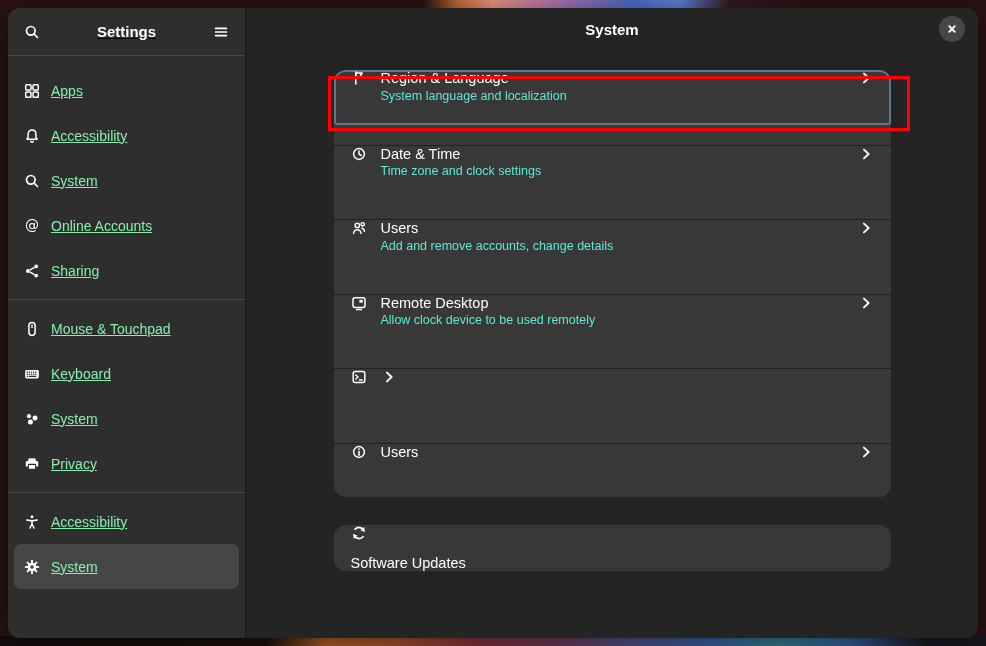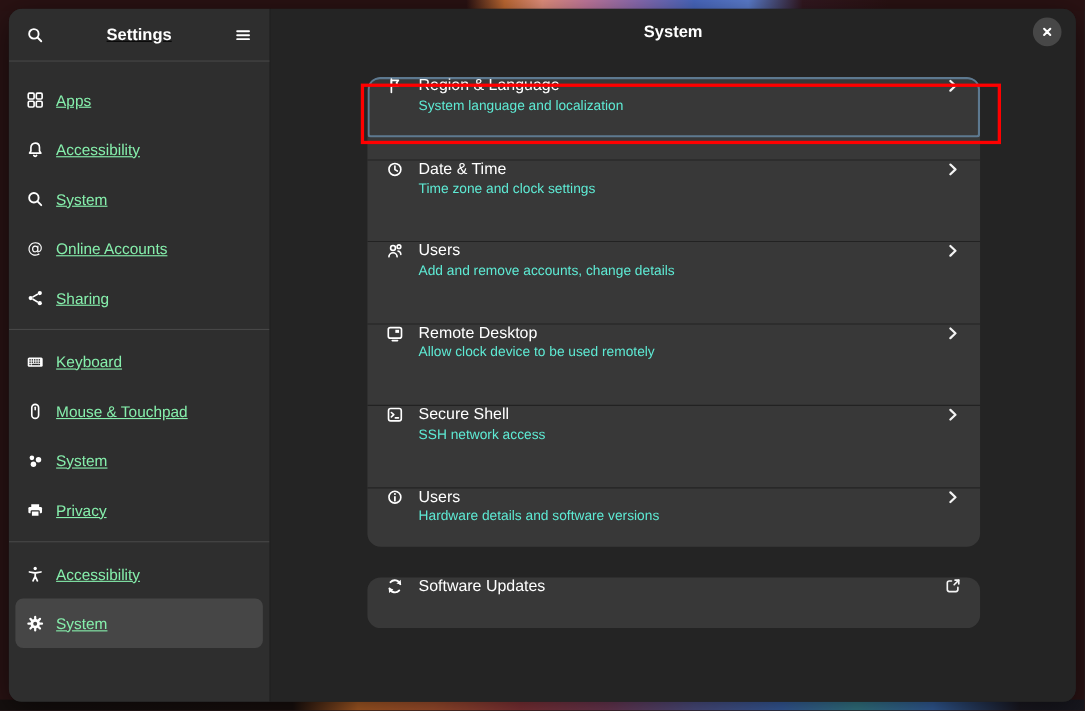--- a/index.html
+++ b/index.html
@@ -65,21 +65,21 @@
   }
   .row + .row { border-top:1px solid rgba(0,0,0,.38);margin-top:20px; }
   .row .texts { flex:1; display:flex; flex-direction:column; justify-content:center; gap:2px; min-width:0; }
   .row .title { font-size:14.5px; color:#ffffff; line-height:1.15; }
   .row .subtitle { font-size:12.5px; color:#5eead4; line-height:1.15; }
   .row.focus-ring {
     border-radius:11px 11px 3px 3px;
     box-shadow:inset 0 0 0 2px #5d7990;
   }
   .card.updates { margin-top:28px; }
-  .card.updates .row { height:46px; }
+  .card.updates .row { height:46px;flex-direction:column; }
   .trail { opacity:.95; }
   
   .annotation-rect {
     position:absolute; left:328px; top:76px; width:582px; height:55px;
     border:3px solid #f00; pointer-events:none; z-index:50;
   }
 </style>
 </head>
 <body>
 
@@ -154,20 +154,30 @@
             <svg viewBox="0 0 16 16">
               <circle cx="12.2" cy="3.4" r="1.9" fill="#fff"></circle>
               <circle cx="3.9" cy="8" r="1.9" fill="#fff"></circle>
               <circle cx="12.2" cy="12.6" r="1.9" fill="#fff"></circle>
               <path d="M5.6 7.1 10.5 4.3M5.6 8.9 10.5 11.7" stroke="#fff" stroke-width="1.5"></path>
             </svg>
           </span>
     <span class="lbl">Sharing</span>
   </div>
 <div class="group-sep"></div>
+  <div class="side-item">
+    <span class="ic">
+            <svg viewBox="0 0 16 16" fill="none" stroke="#fff">
+              <rect x="4.9" y="1.6" width="6.2" height="12.8" rx="3.1" stroke-width="1.5"></rect>
+              <path d="M8 4.2v2.2" stroke-width="1.4" stroke-linecap="round"></path>
+            </svg>
+          </span>
+    <span class="lbl">Mouse &amp; Touchpad</span>
+  </div>
+
   <div class="side-item">
     <span class="ic">
             <svg viewBox="0 0 16 16">
               <rect x="1.2" y="4" width="13.6" height="8.4" rx="1.4" fill="#fff"></rect>
               <g fill="#2e2e2e">
                 <rect x="2.7" y="5.5" width="1.3" height="1.3"></rect>
                 <rect x="4.8" y="5.5" width="1.3" height="1.3"></rect>
                 <rect x="6.9" y="5.5" width="1.3" height="1.3"></rect>
                 <rect x="9" y="5.5" width="1.3" height="1.3"></rect>
                 <rect x="11.1" y="5.5" width="1.3" height="1.3"></rect>
@@ -180,30 +190,20 @@
                 <rect x="2.7" y="9.7" width="1.3" height="1.3"></rect>
                 <rect x="11.1" y="9.7" width="1.3" height="1.3"></rect>
               </g>
             </svg>
           </span>
     <span class="lbl">Keyboard</span>
   </div>
 
   <div class="side-item">
     <span class="ic">
-            <svg viewBox="0 0 16 16" fill="none" stroke="#fff">
-              <rect x="4.9" y="1.6" width="6.2" height="12.8" rx="3.1" stroke-width="1.5"></rect>
-              <path d="M8 4.2v2.2" stroke-width="1.4" stroke-linecap="round"></path>
-            </svg>
-          </span>
-    <span class="lbl">Mouse &amp; Touchpad</span>
-  </div>
-
-  <div class="side-item">
-    <span class="ic">
             <svg viewBox="0 0 16 16" fill="#fff">
               <circle cx="5" cy="5.2" r="2.1"></circle>
               <circle cx="11" cy="6.9" r="2.5"></circle>
               <circle cx="6.4" cy="11" r="2.5"></circle>
             </svg>
           </span>
     <span class="lbl">System</span>
   </div>
 
   <div class="side-item">
@@ -335,42 +335,37 @@
   </div>
 
   <div class="row">
     <span class="ic lead">
               <svg viewBox="0 0 16 16" fill="none" stroke="#fff" stroke-width="1.5">
                 <rect x="2.2" y="2.4" width="11.6" height="11.2" rx="2"></rect>
                 <path d="M4.8 6 7 8l-2.2 2" stroke-linecap="round" stroke-linejoin="round"></path>
                 <path d="M8.4 10.9h2.8" stroke-linecap="round"></path>
               </svg>
             </span>
-    <div class="texts">
-      <span class="title">Secure Shell</span>
-      <span class="subtitle">SSH network access</span>
-    </div>
     <span class="ic trail">
               <svg viewBox="0 0 16 16" fill="none">
                 <path d="M6 3.6 10.6 8 6 12.4" stroke="#fff" stroke-width="2" stroke-linecap="round" stroke-linejoin="round"></path>
               </svg>
             </span>
   </div>
 
   <div class="row">
     <span class="ic lead">
               <svg viewBox="0 0 16 16" fill="none" stroke="#fff">
                 <circle cx="8" cy="8" r="5.4" stroke-width="1.5"></circle>
                 <circle cx="8" cy="5.1" r="0.95" fill="#fff" stroke="none"></circle>
                 <path d="M8 7.6v3.6" stroke-width="1.6" stroke-linecap="round"></path>
               </svg>
             </span>
     <div class="texts">
       <span class="title">Users</span>
-      <span class="subtitle">Hardware details and software versions</span>
     </div>
     <span class="ic trail">
               <svg viewBox="0 0 16 16" fill="none">
                 <path d="M6 3.6 10.6 8 6 12.4" stroke="#fff" stroke-width="2" stroke-linecap="round" stroke-linejoin="round"></path>
               </svg>
             </span>
   </div>
 </div>
       <div class="card updates">
         <div class="row">

